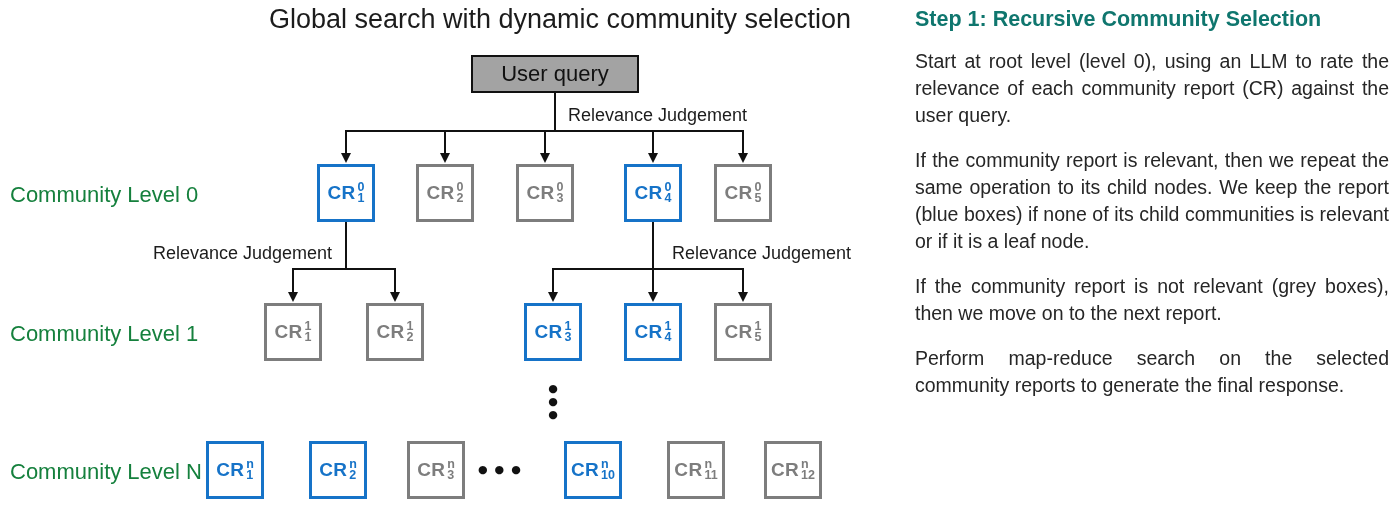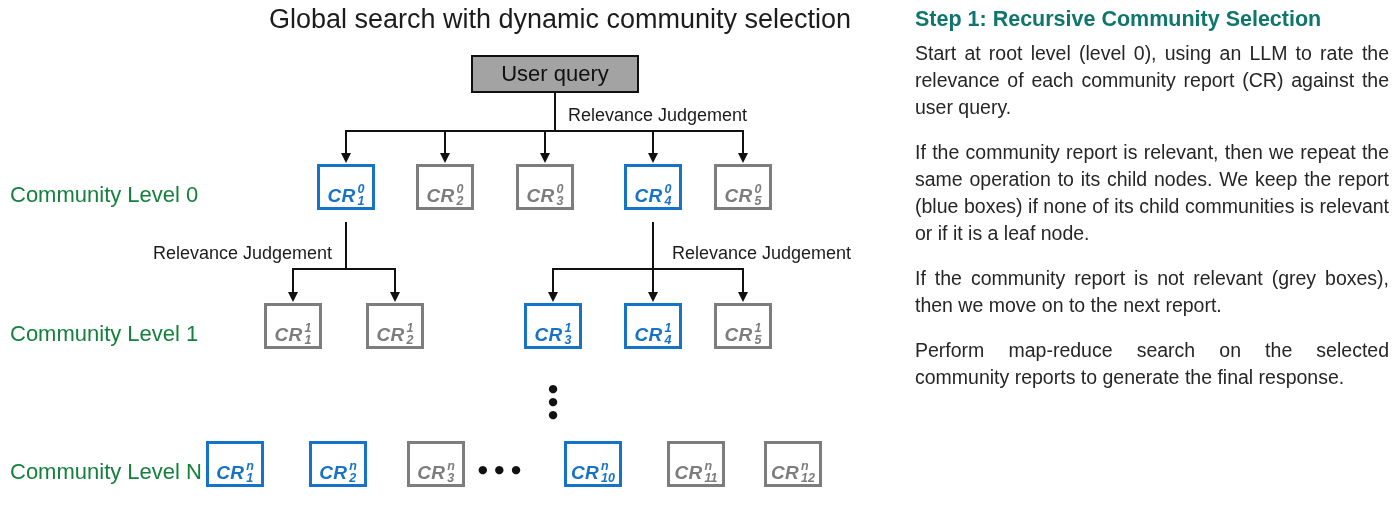--- a/index.html
+++ b/index.html
@@ -8,38 +8,38 @@
   #canvas { position: relative; width: 1400px; height: 517px; background: #fff; overflow: hidden; }
   .abs { position: absolute; }
 
   
   #diagram-title { left: 130px; top: 4px; width: 860px; text-align: center; font-size: 27px; color: #1c1c1c; }
   #user-query { left: 471px; top: 55px; width: 168px; height: 38px; border: 2px solid #111;
     display: flex; align-items: center; justify-content: center; font-size: 22px; background: #a3a3a3; }
   .edge-label { font-size: 18px; color: #1c1c1c; white-space: nowrap; }
   .level-label { font-size: 22px; color: #15803d; white-space: nowrap; }
 
-  .cr-box { width: 58px; height: 46px; border: 3px solid #7d7d7d; background: #fff;
-    display: flex; align-items: flex-end; justify-content: center; font-weight: bold; color: #7d7d7d; font-style: italic; }
+  .cr-box { width: 58px; height: 58px; border: 3px solid #7d7d7d; background: #fff;
+    display: flex; align-items: center; justify-content: center; font-weight: bold; color: #7d7d7d; }
   .cr-box.blue { border-color: var(--relevant-blue, #1673c8); color: var(--relevant-blue, #1673c8); }
   .cr-box.grey { border-color: var(--irrelevant-grey, #7d7d7d); color: var(--irrelevant-grey, #7d7d7d); }
   .cr-base { font-size: 19px; letter-spacing: 0.3px; }
   .supsub { display: inline-flex; flex-direction: column; align-items: flex-start;
     font-size: 12.5px; line-height: 11.5px; margin-left: 2px; }
 
   .vdots { white-space: pre-line; font-size: 11px; line-height: 13px; text-align: center;
     color: #111; width: 20px; font-family: "DejaVu Sans", sans-serif; }
   .hdots { font-size: 11px; letter-spacing: 7px; color: #111; font-family: "DejaVu Sans", sans-serif; }
 
   
   #panel { left: 915px; top: 6px; width: 480px; padding-right: 6px; font-size: 19.5px;
     line-height: 27px; color: #262626; text-align: justify; }
   #panel h2 { font-size: 21.5px; line-height: 26px; color: #0f766e; margin: 0 0 7px; text-align: left; }
   #panel h2.step2 { margin-top: 16px; }
-  #panel p { margin: 8px 0 18px; }
+  #panel p { margin: 16px 0 18px; }
   svg { display: block; }
 </style>
 </head>
 <body>
 
 <div id="canvas">
 
   <svg class="abs" width="900" height="517" style="left:0;top:0" viewBox="0 0 900 517">
     <g stroke="#111" stroke-width="2" fill="none">
       <line x1="555" y1="93" x2="555" y2="132"></line>

